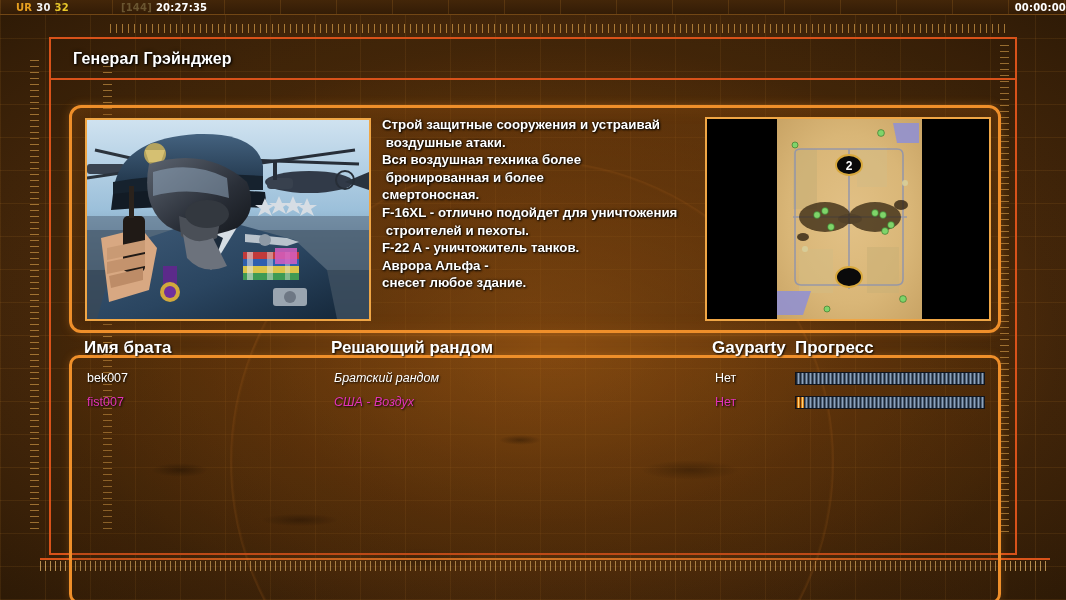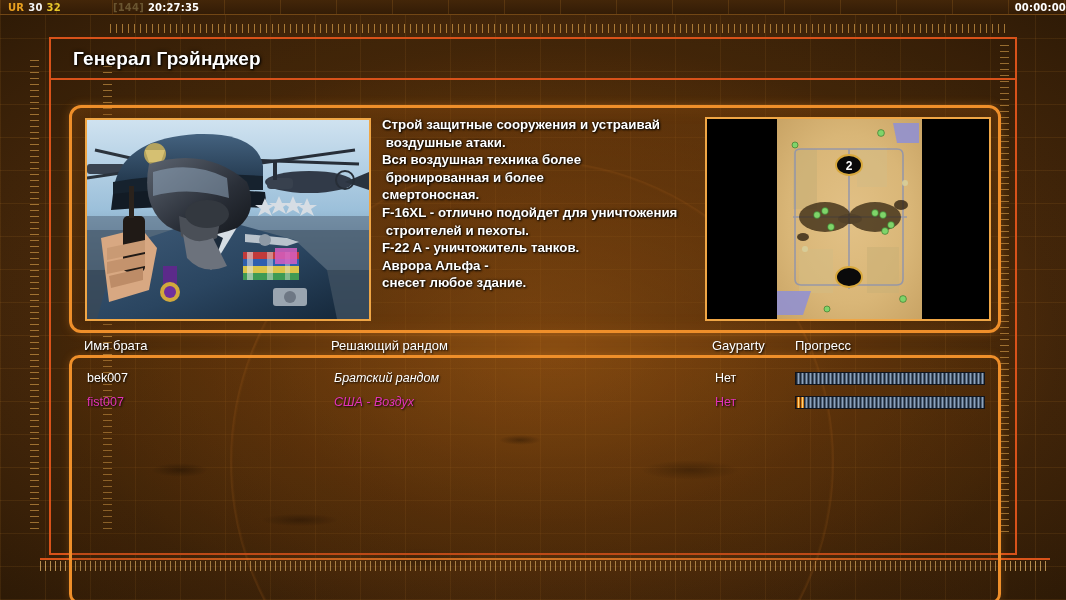--- a/index.html
+++ b/index.html
@@ -60,21 +60,21 @@
     font-family: "DejaVu Sans", sans-serif;
     font-size: 10px; font-weight: bold;
     letter-spacing: .2px;
     z-index: 40;
   }
   .topbar .grid{
     position:absolute; inset:0;
     background-image: repeating-linear-gradient(90deg, rgba(255,170,60,0.14) 0 1px, rgba(0,0,0,0) 1px 56px);
     pointer-events:none;
   }
-  .tb-left{ position:relative; display:flex; align-items:center; gap:4px; padding-left:8px; }
+  .tb-left{ position:relative; display:flex; align-items:center; gap:4px; padding-left:16px; }
   .tb-ur{ color:#e8a020; }
   .tb-num1{ color:#f2f2f2; }
   .tb-num2{ color:#e8c82a; }
   .tb-brk{ color:#6a5530;margin-left:48px; }
   .tb-time{ color:#ffffff; }
   .tb-right{ position:absolute; right:0; top:0; line-height:15px; color:#ffffff; }
 
   
   .outer-frame{
     position:absolute; left:49px; top:37px; width:968px; height:518px;
@@ -115,21 +115,21 @@
   
   .title-bar{
     position:absolute; left:51px; top:39px; width:964px; height:41px;
     border-bottom:2px solid #d8521a;
     display:flex; align-items:center;
     z-index: 10;
   }
   .title-text{
     margin-left:22px;
     color:#ffffff;
-    font-size:19px;
+    font-size:16px;
     font-weight:bold;
     text-shadow: 0 0 4px rgba(0,0,0,.85), 1px 1px 2px rgba(0,0,0,.9);
     letter-spacing:.2px;
   }
 
   
   .info-panel{
     position:absolute; left:69px; top:105px; width:932px; height:228px;
     border:3px solid #ef8f2a;
     border-radius:12px;
@@ -164,21 +164,21 @@
   }
   .minimap svg{ display:block; }
 
   
   .table-head{
     position:absolute; left:69px; top:338px; width:932px; height:18px;
     z-index: 14;
   }
   .th{
     position:absolute; top:0;
-    color:#ffffff; font-size:13px; font-weight:normal;
+    color:#ffffff; font-size:17px; font-weight:bold;
     text-shadow: 1px 1px 2px rgba(0,0,0,.95);
     white-space:nowrap;
   }
   .th.c1{ left:15px; }
   .th.c2{ left:262px; }
   .th.c3{ left:643px; }
   .th.c4{ left:726px;text-align:right; }
 
   .list-panel{
     position:absolute; left:69px; top:355px; width:932px; height:249px;

